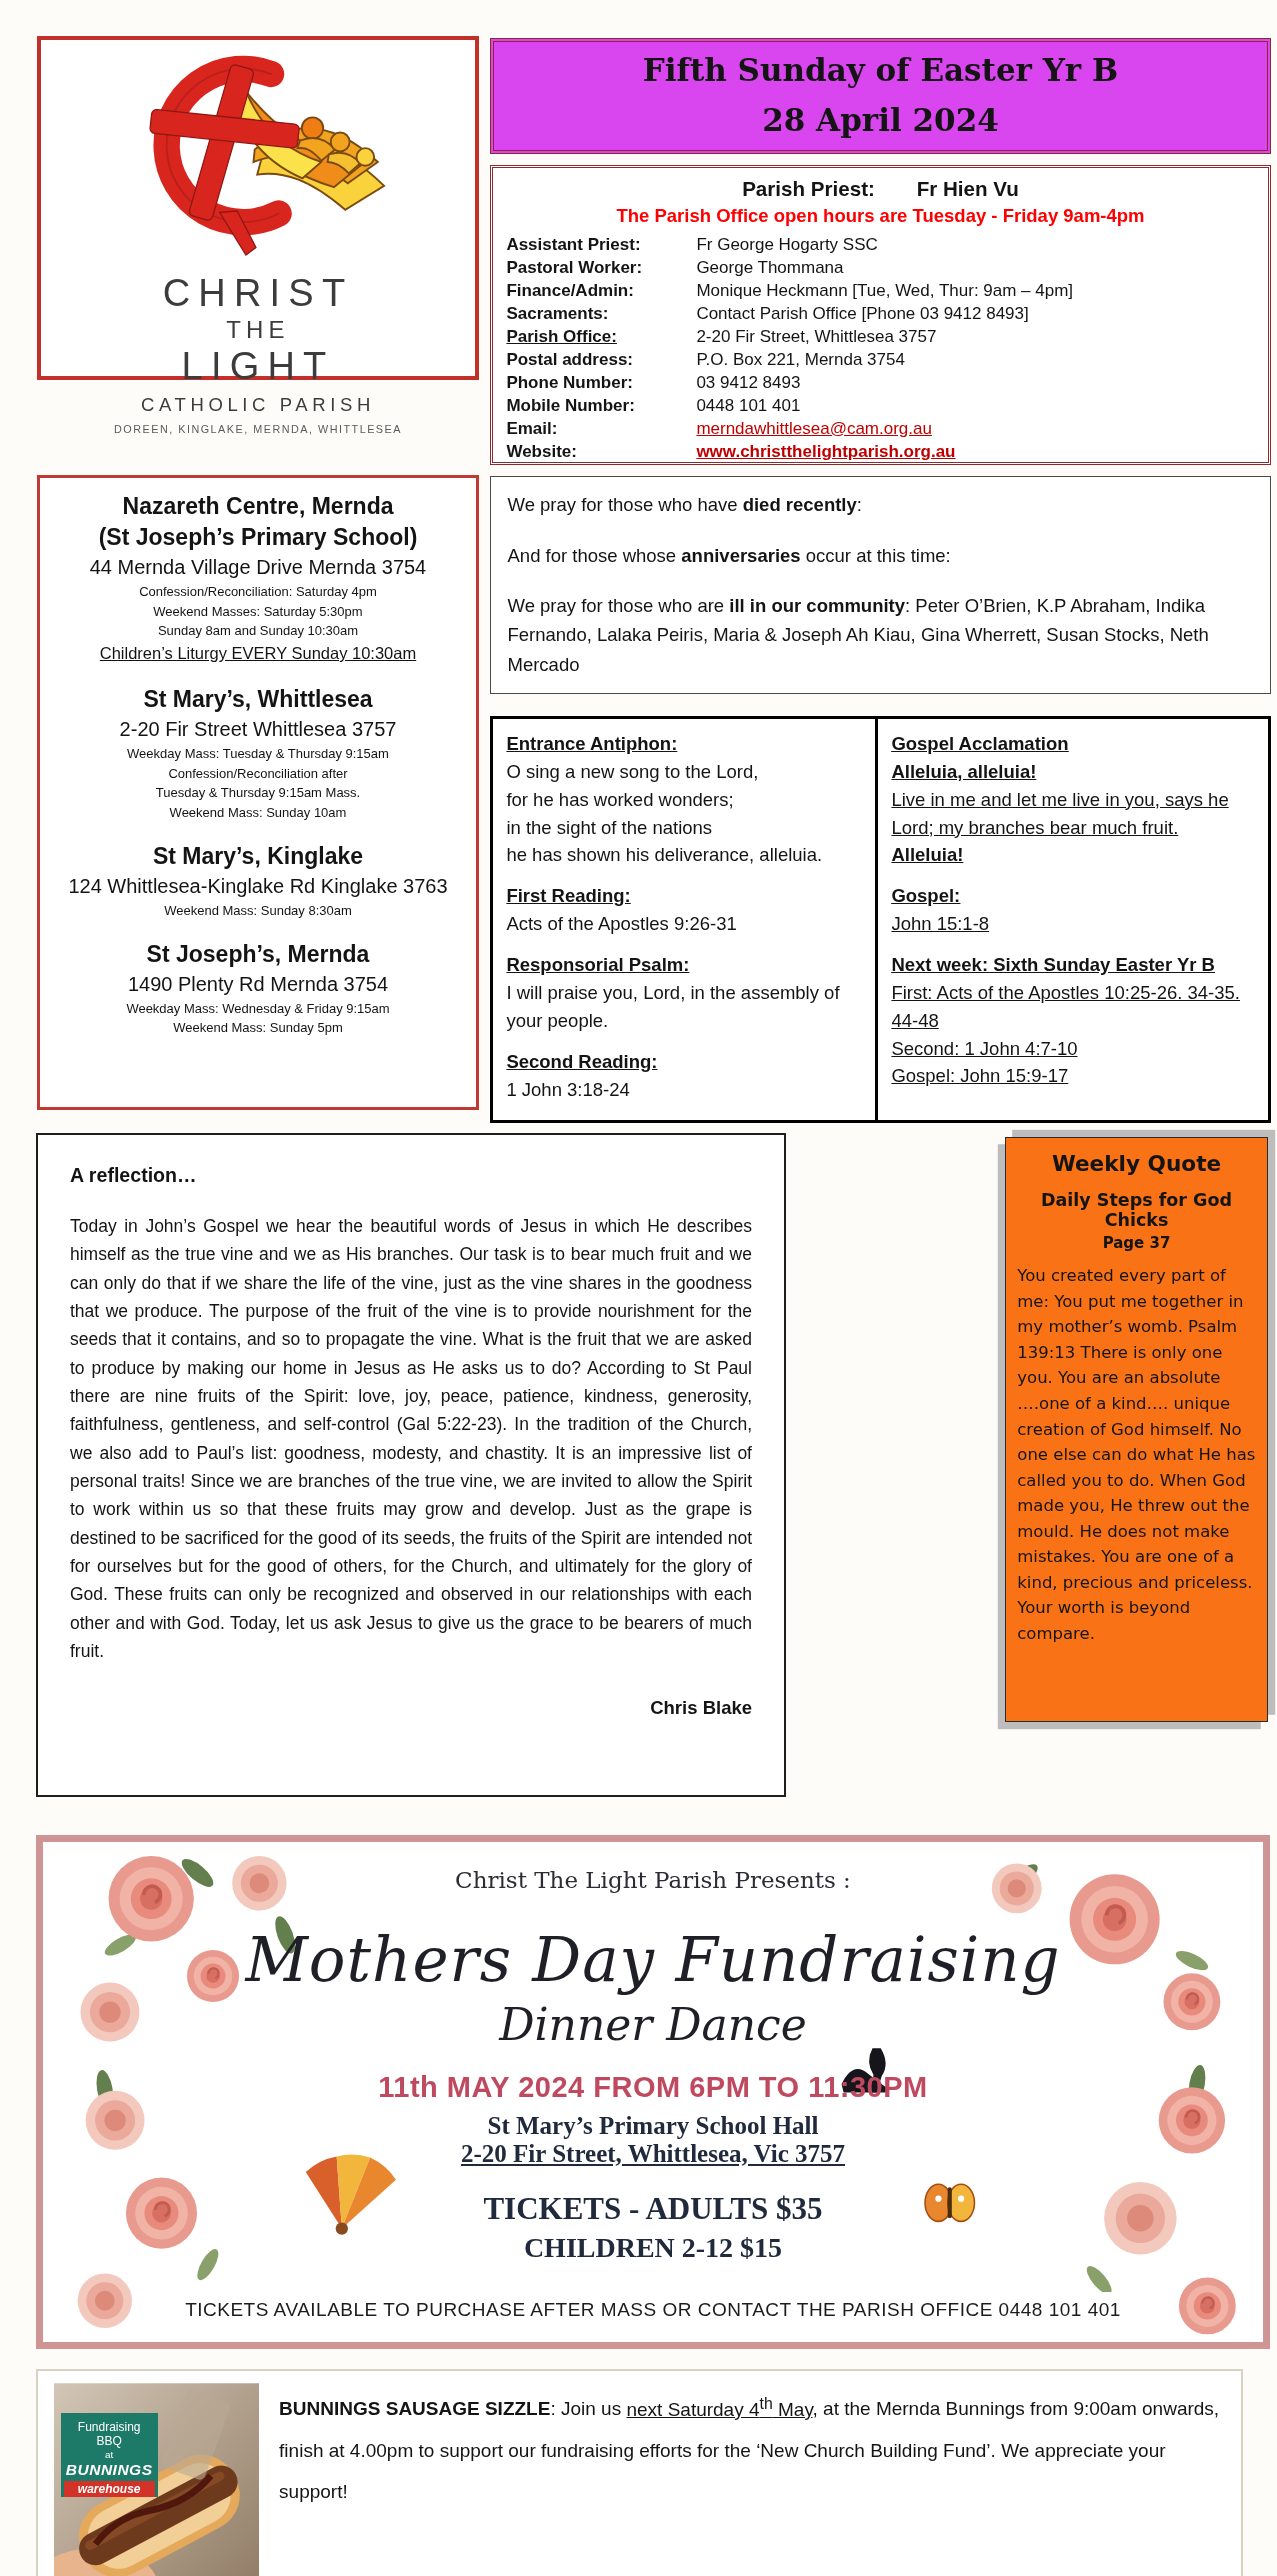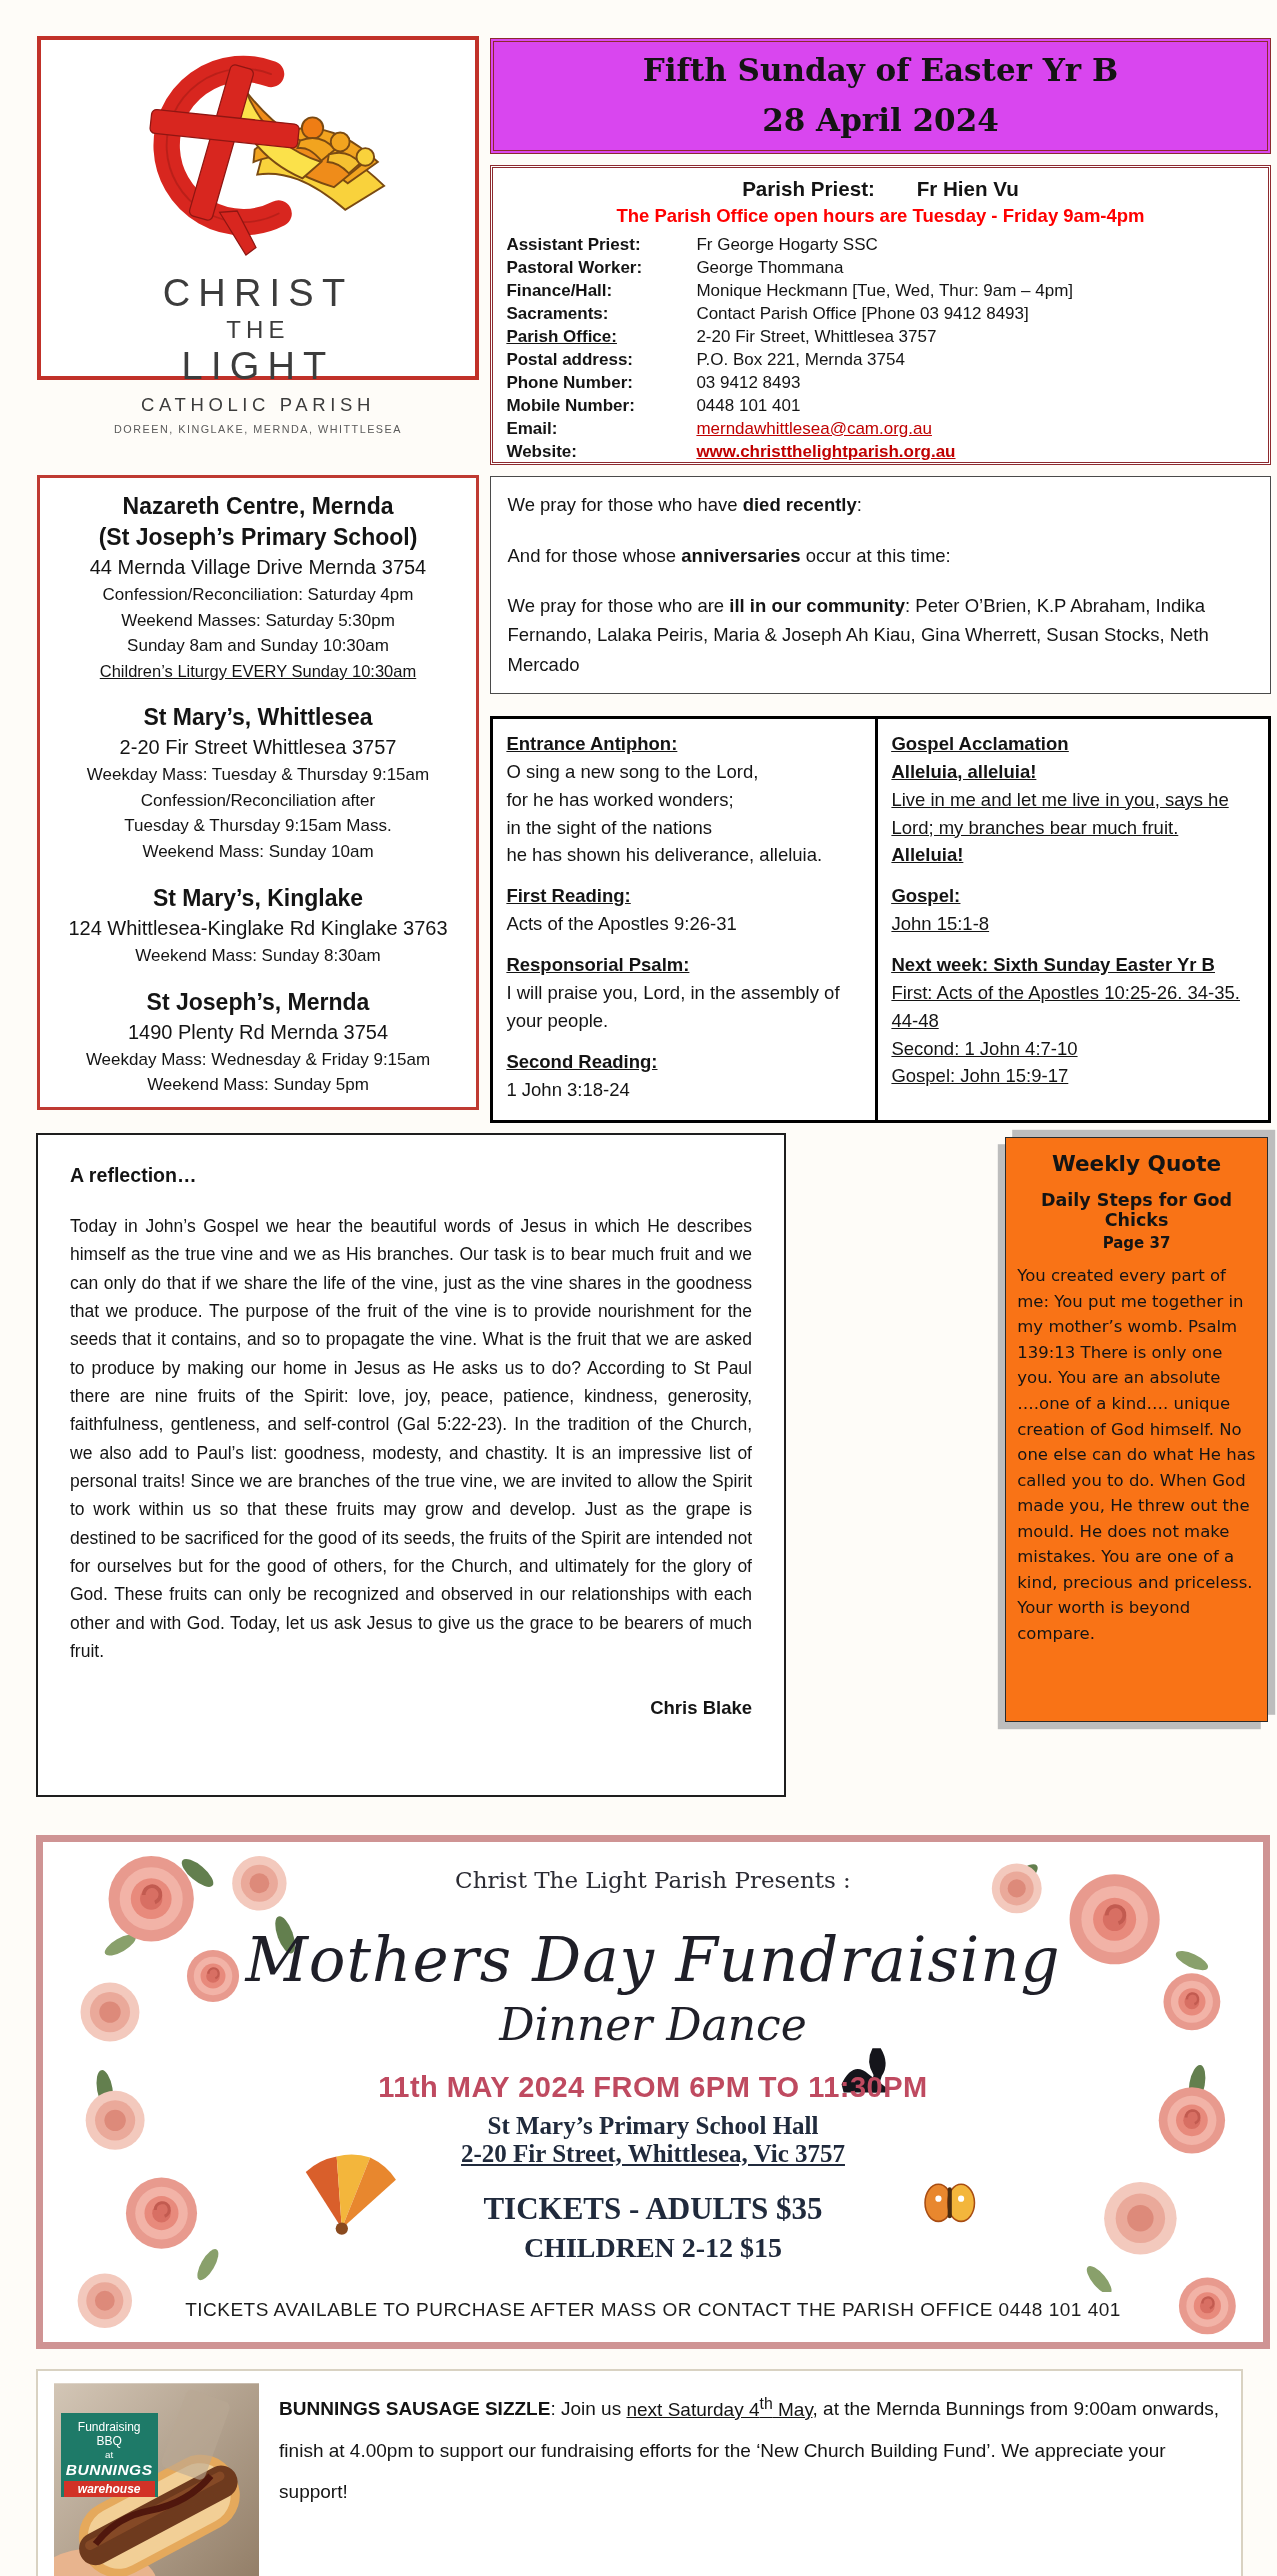--- a/index.html
+++ b/index.html
@@ -28,21 +28,21 @@
   .parish-rows .row:nth-child(5) .label { text-decoration:underline; }
   .parish-rows .row:nth-child(9) .value { color:#c00000; text-decoration:underline; }
   .parish-rows .row:nth-child(10) .value { color:#c00000; font-weight:bold; text-decoration:underline; }
 
   
   .churches-box { left:37px; top:475px; width:442px; height:635px; border:3.1px solid #bf3a32; background:#fff;
                   text-align:center; padding:13.4px 6.2px; }
   .church { margin-bottom:18.5px; }
   .church .name { font-size:23px; font-weight:bold; line-height:1.35; }
   .church .addr { font-size:20px; line-height:1.45; }
-  .church .ln   { font-size:17px; line-height:1.5; }
+  .church .ln   { font-size:13px; line-height:1.5; }
   .church .uln  { font-size:16.5px; line-height:1.5; text-decoration:underline; }
 
   
   .prayers-box { left:490px; top:476px; width:781px; height:218px; border:1.5px solid #4a4a4a; background:#fff;
                  padding:13.4px 16.5px; font-size:18.5px; line-height:1.6; }
   .prayers-box p { margin-bottom:20.6px; }
 
   
   .readings-box { left:490px; top:716px; width:781px; height:407px; border:3.6px solid #000; background:#fff; display:flex; }
   .readings-col { padding:11.3px 13.4px; font-size:18.5px; line-height:1.5; }
@@ -137,21 +137,21 @@
     <div class="parish-rows">
       <div class="row">
           <span class="label">Assistant Priest:</span>
           <span class="value">Fr George Hogarty SSC</span>
         </div>
       <div class="row">
           <span class="label">Pastoral Worker:</span>
           <span class="value">George Thommana</span>
         </div>
       <div class="row">
-          <span class="label">Finance/Hall:</span>
+          <span class="label">Finance/Admin:</span>
           <span class="value">Monique Heckmann [Tue, Wed, Thur: 9am – 4pm]</span>
         </div>
       <div class="row">
           <span class="label">Sacraments:</span>
           <span class="value">Contact Parish Office [Phone 03 9412 8493]</span>
         </div>
       <div class="row">
           <span class="label">Parish Office:</span>
           <span class="value">2-20 Fir Street, Whittlesea 3757</span>
         </div>

